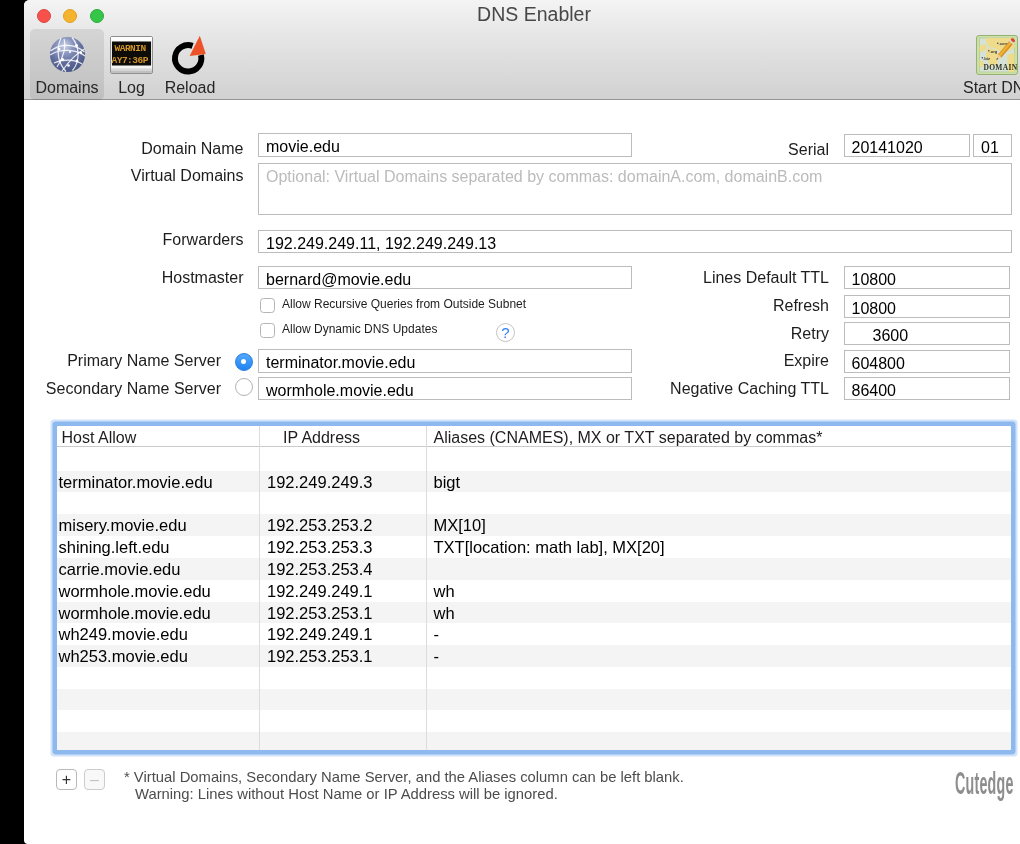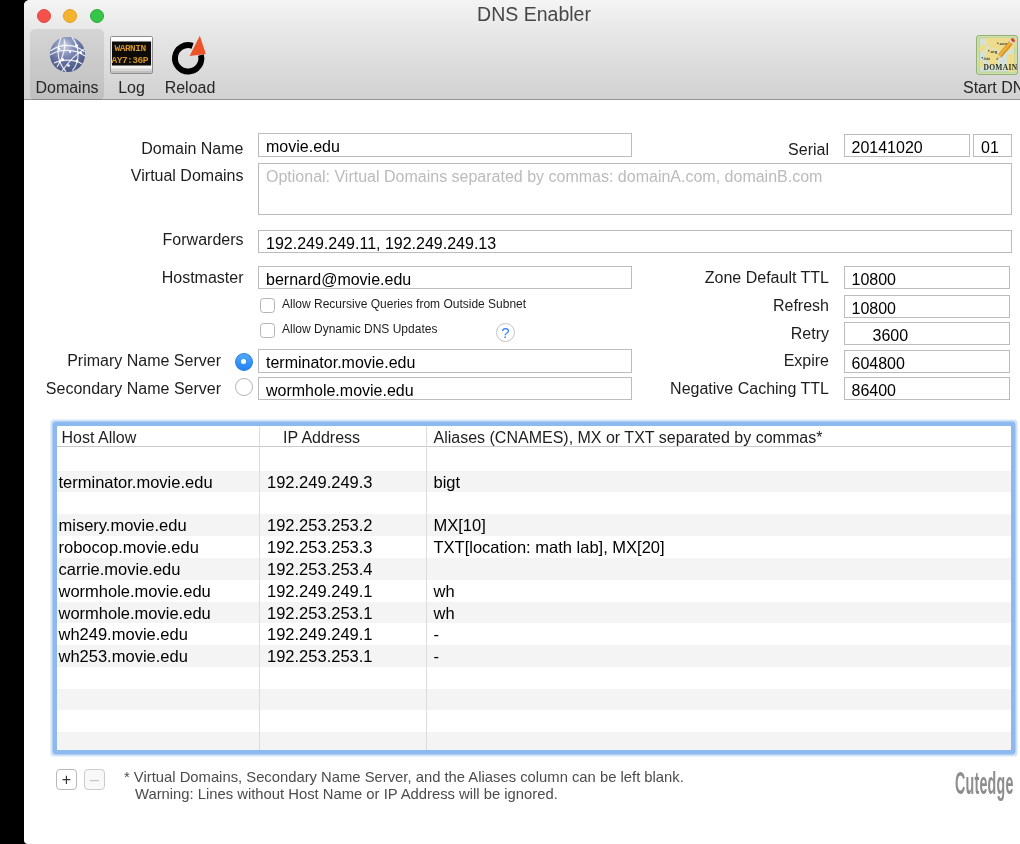--- a/index.html
+++ b/index.html
@@ -184,21 +184,21 @@
   <div class="field" style="left:949px; top:134px; width:38.5px; height:23px;">01</div>
 
   <div class="flabel" style="right:792.5px; top:167px;">Virtual Domains</div>
   <div class="field ph" style="left:234px; top:162.5px; width:754px; height:52px;">Optional: Virtual Domains separated by commas: domainA.com, domainB.com</div>
 
   <div class="flabel" style="right:792.5px; top:231px;">Forwarders</div>
   <div class="field" style="left:234px; top:229.5px; width:754px; height:23.5px;">192.249.249.11, 192.249.249.13</div>
 
   <div class="flabel" style="right:792.5px; top:268.5px;">Hostmaster</div>
   <div class="field" style="left:234px; top:265.5px; width:373.5px; height:23.5px;">bernard@movie.edu</div>
-  <div class="flabel" style="right:207px; top:268.5px;">Zone Default TTL</div>
+  <div class="flabel" style="right:207px; top:268.5px;">Lines Default TTL</div>
   <div class="field" style="left:819.5px; top:266px; width:166px; height:23px;">10800</div>
 
   <div class="cb" style="left:235.5px; top:297.5px;"></div>
   <div class="cblab" style="left:258px; top:296.5px;">Allow Recursive Queries from Outside Subnet</div>
   <div class="flabel" style="right:207px; top:297px;">Refresh</div>
   <div class="field" style="left:819.5px; top:294.5px; width:166px; height:23px;">10800</div>
 
   <div class="cb" style="left:235.5px; top:322.5px;"></div>
   <div class="cblab" style="left:258px; top:321.5px;">Allow Dynamic DNS Updates</div>
   <div id="help">?</div>
@@ -227,21 +227,21 @@
         <span class="tc c1">terminator.movie.edu</span>
         <span class="tc c2">192.249.249.3</span>
         <span class="tc c3">bigt</span>
       </div>
     <div class="trow alt" style="top:88.3px; height:21.8px;">
         <span class="tc c1">misery.movie.edu</span>
         <span class="tc c2">192.253.253.2</span>
         <span class="tc c3">MX[10]</span>
       </div>
     <div class="trow" style="top:110.1px; height:21.8px;">
-        <span class="tc c1">robocop.movie.edu</span>
+        <span class="tc c1">shining.left.edu</span>
         <span class="tc c2">192.253.253.3</span>
         <span class="tc c3">TXT[location: math lab], MX[20]</span>
       </div>
     <div class="trow alt" style="top:131.9px; height:21.8px;">
         <span class="tc c1">carrie.movie.edu</span>
         <span class="tc c2">192.253.253.4</span>
       </div>
     <div class="trow" style="top:153.7px; height:21.8px;">
         <span class="tc c1">wormhole.movie.edu</span>
         <span class="tc c2">192.249.249.1</span>

